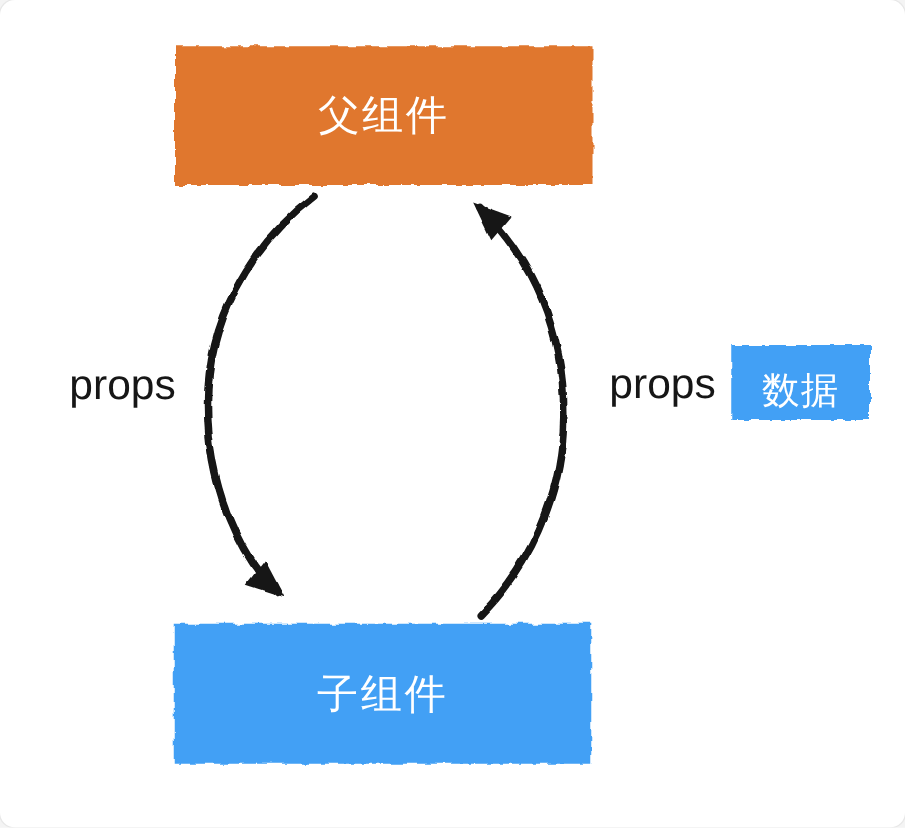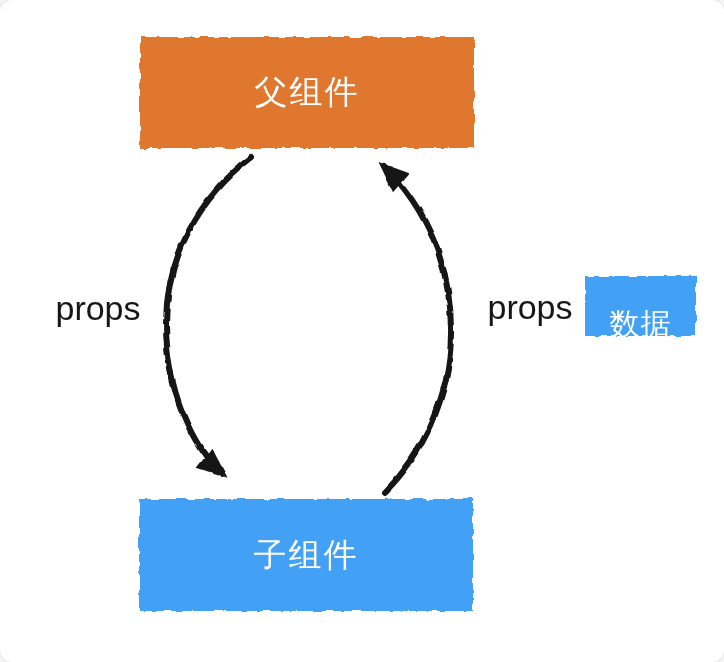--- a/index.html
+++ b/index.html
@@ -32,21 +32,21 @@
     pointer-events: none;
   }
   .box-label {
     color: #ffffff;
     font-size: 33px;
     font-weight: 500;
     letter-spacing: 2px;
   }
   .parent-label { left: 140px; top: 37px;  width: 334px; height: 111px; }
   .child-label  { left: 139px; top: 499px; width: 334px; height: 112px; font-family: Liberation Mono, monospace; }
-  .data-label   { left: 585px; top: 276px; width: 111px; height: 72px; font-size: 30px; letter-spacing: 1px; margin-top: 12px; }
+  .data-label   { left: 585px; top: 276px; width: 111px; height: 72px; font-size: 30px; letter-spacing: 1px; }
   .side-label {
     color: #161616;
     font-size: 34px;
     font-weight: 400;
   }
   .props-label { left: 28px;  top: 285px; width: 140px; height: 46px; }
   .event-label { left: 460px; top: 284px; width: 140px; height: 46px; }
   .arrow-path {
     fill: none;
     stroke: #141414;

